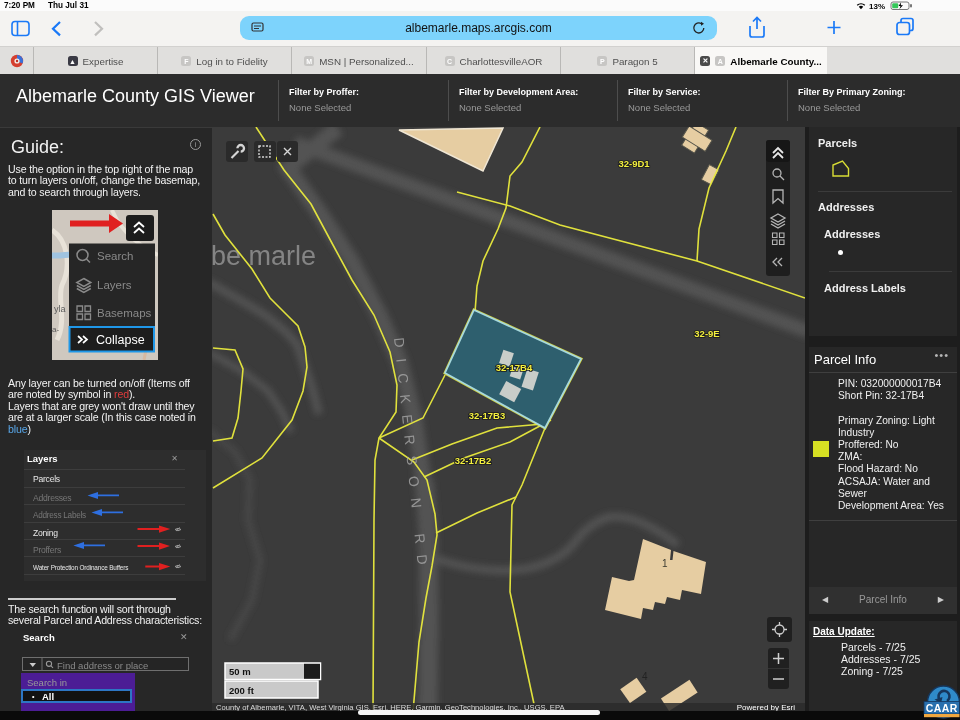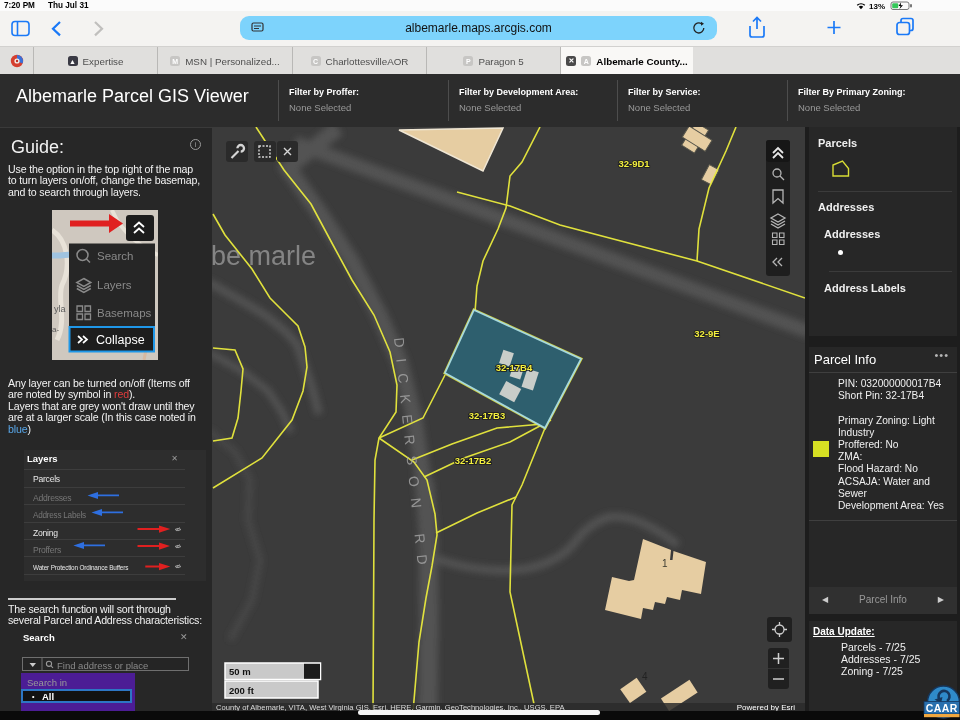--- a/index.html
+++ b/index.html
@@ -103,27 +103,28 @@
 <div class="abs" id="tabbar">
   <div class="tab" style="width:33px;border-left:none">
       <svg width="14" height="14" viewBox="0 0 14 14">
         <circle cx="7" cy="7" r="6.2" fill="#d43f2f"></circle>
         <path d="M7,1 a6,6 0 0 1 5.5,8.5 L7,7 Z" fill="#3a6fd8"></path>
         <circle cx="7" cy="7" r="2.6" fill="#f3eee8"></circle>
         <circle cx="7" cy="7" r="1.2" fill="#c03020"></circle>
       </svg>
     </div>
   <div class="tab" style="width:124px"><span class="fav" style="background:#3a3a44">▲</span>Expertise</div>
+  <div class="tab" style="width:134px"><span class="fav">F</span>Log in to Fidelity</div>
   <div class="tab" style="width:135px"><span class="fav">M</span>MSN | Personalized...</div>
   <div class="tab" style="width:134px"><span class="fav">C</span>CharlottesvilleAOR</div>
   <div class="tab" style="width:134px"><span class="fav">P</span>Paragon 5</div>
   <div class="tab active" style="width:133px"><span class="fav" style="background:#4a4a4a">✕</span><span class="fav">A</span>Albemarle County...</div>
 </div>
 <div class="abs" id="header">
-  <h1>Albemarle Parcel GIS Viewer</h1>
+  <h1>Albemarle County GIS Viewer</h1>
   <div class="fsep" style="left:278px"></div>
   <div class="flabel" style="left:289px">Filter by Proffer:</div>
   <div class="fval" style="left:289px">None Selected</div>
   <div class="fsep" style="left:448px"></div>
   <div class="flabel" style="left:459px">Filter by Development Area:</div>
   <div class="fval" style="left:459px">None Selected</div>
   <div class="fsep" style="left:617px"></div>
   <div class="flabel" style="left:628px">Filter by Service:</div>
   <div class="fval" style="left:628px">None Selected</div>
   <div class="fsep" style="left:787px"></div>

